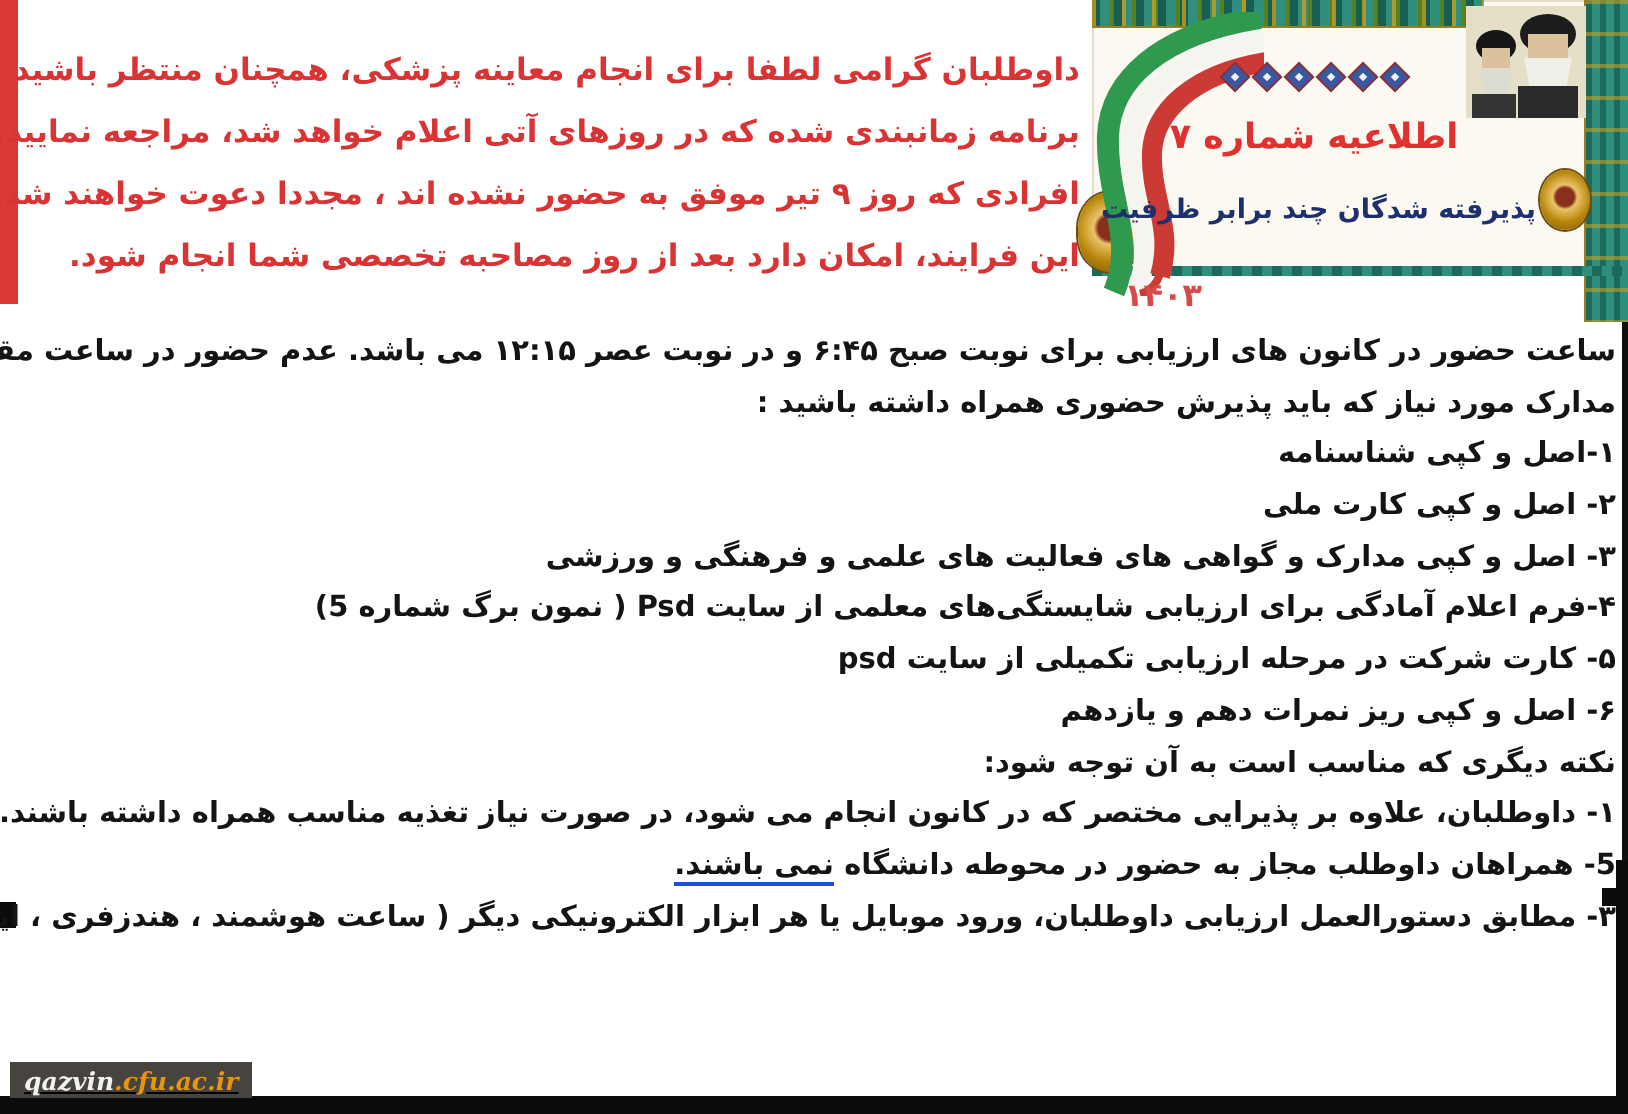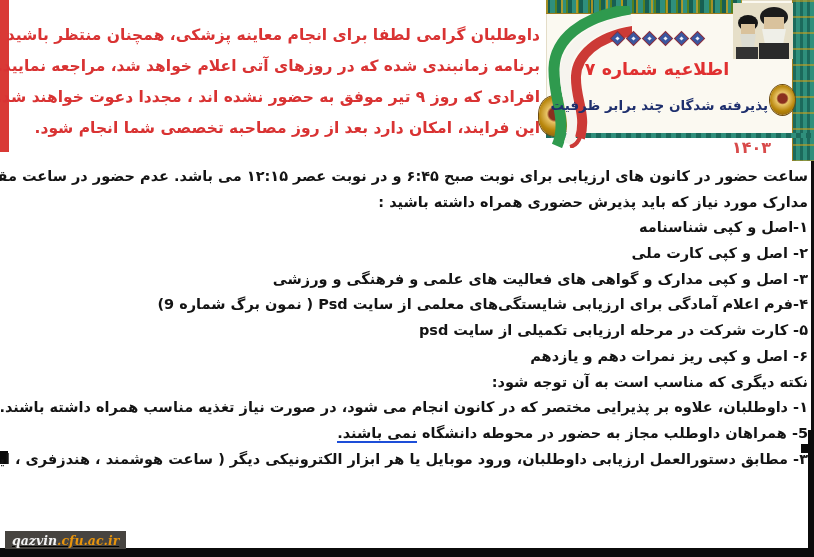--- a/index.html
+++ b/index.html
@@ -70,21 +70,21 @@
     position:absolute;left:0;top:59px;width:222px;text-align:center;
     direction:rtl;color:#e03030;font-weight:bold;font-size:17.5px;
   }
   .nb-sub{
     position:absolute;left:0;width:222px;text-align:right;direction:rtl;
     color:#1e2f6d;font-weight:bold;font-size:13.5px;white-space:nowrap;
   }
   .nb-sub.s1{top:97px;}
   .nb-sub.s2{top:121px;}
   .nb-year{
-    position:absolute;left:3px;top:138px;width:222px;text-align:right;
+    position:absolute;left:16px;top:138px;width:222px;text-align:left;
     color:#d84a4a;font-weight:bold;font-size:16px;letter-spacing:3px;
   }
 
   
   .body-text{
     position:absolute;left:0;top:164px;width:808px;
     direction:rtl;text-align:right;color:#141414;font-weight:bold;
     font-size:14.5px;line-height:25.7px;padding-right:4px;
   }
   .bline{white-space:nowrap;height:25.7px;overflow:visible;}
@@ -175,21 +175,21 @@
     <div class="nb-sub s1">پذیرفته شدگان چند برابر ظرفیت</div>
     <div class="nb-year">۱۴۰۳</div>
   </div>
 
   <div class="body-text">
     <div class="bline"><span>ساعت حضور در کانون های ارزیابی برای نوبت صبح ۶:۴۵ و در نوبت عصر ۱۲:۱۵ می باشد. عدم حضور در ساعت مقرر به منزله </span></div>
     <div class="bline">مدارک مورد نیاز که باید پذیرش حضوری همراه داشته باشید :</div>
     <div class="bline">۱-اصل و کپی شناسنامه</div>
     <div class="bline">۲- اصل و کپی کارت ملی</div>
     <div class="bline">۳- اصل و کپی مدارک و گواهی های فعالیت های علمی و فرهنگی و ورزشی</div>
-    <div class="bline">۴-فرم اعلام آمادگی برای ارزیابی شایستگی‌های معلمی از سایت Psd ( نمون برگ شماره 9)</div>
+    <div class="bline">۴-فرم اعلام آمادگی برای ارزیابی شایستگی‌های معلمی از سایت Psd ( نمون برگ شماره 5)</div>
     <div class="bline">۵- کارت شرکت در مرحله ارزیابی تکمیلی از سایت psd</div>
     <div class="bline">۶- اصل و کپی ریز نمرات دهم و یازدهم</div>
     <div class="bline">نکته دیگری که مناسب است به آن توجه شود:</div>
     <div class="bline">۱- داوطلبان، علاوه بر پذیرایی مختصر که در کانون انجام می شود، در صورت نیاز تغذیه مناسب  همراه داشته باشند.</div>
     <div class="bline"><span>5- همراهان داوطلب مجاز به حضور در محوطه دانشگاه </span><span class="ul">نمی باشند.</span></div>
     <div class="bline wrapline">۳- مطابق دستورالعمل ارزیابی داوطلبان، ورود  موبایل یا هر ابزار الکترونیکی دیگر ( ساعت هوشمند ، هندزفری ، ایرپاد و ...) به حوزه ارزیابی ممنوع و در</div>
   </div>
 
   <div class="watermark">
     <span class="wm-prefix">qazvin</span>

